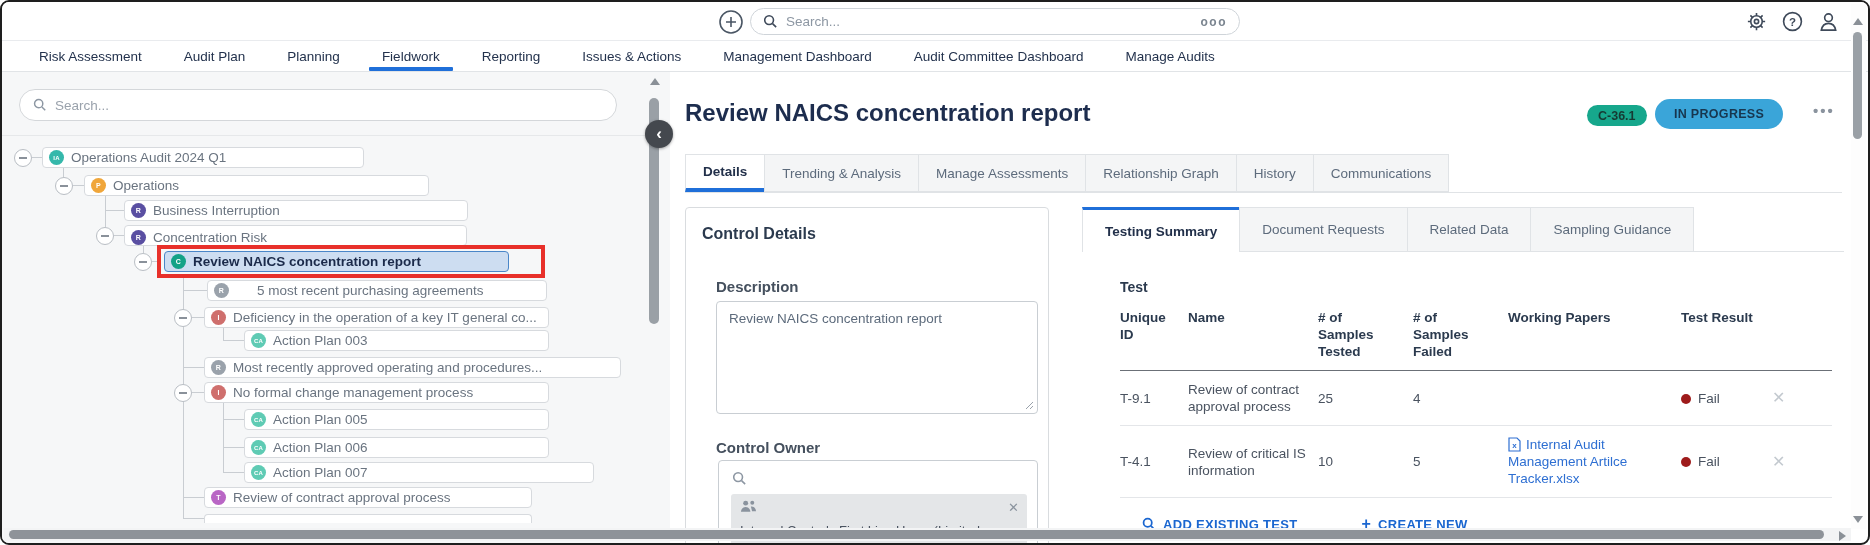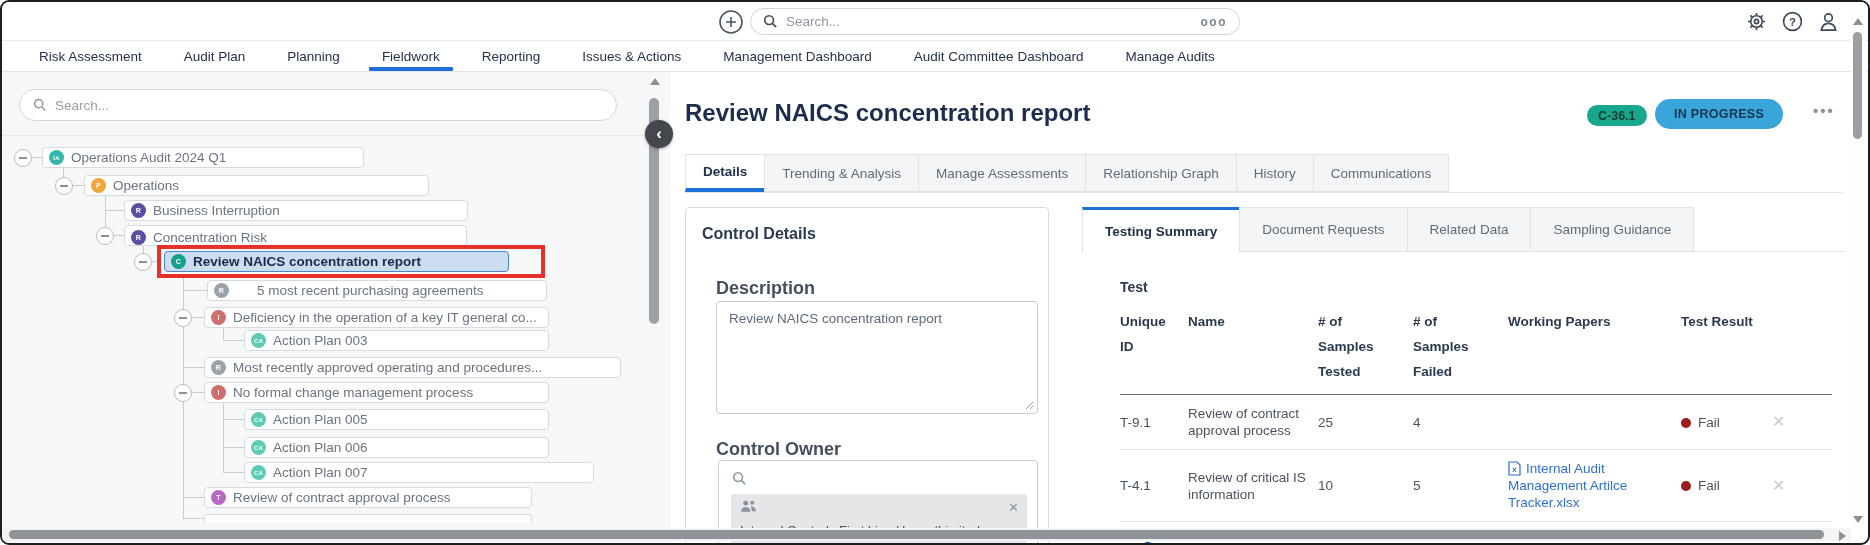--- a/index.html
+++ b/index.html
@@ -50,39 +50,39 @@
   .more-dots { position:absolute; left:1143px; top:30px; color:#8a939e; font-size:15px; letter-spacing:2px; font-weight:bold; cursor:pointer; }
 
   .maintabs { position:absolute; left:15px; top:82px; right:10px; display:flex; border-bottom:1px solid #e0e3e6; }
   .maintab { height:38px; padding:0 17px; display:flex; align-items:center; font-size:13.5px; color:#5d6b7c; background:#f4f5f6; border:1px solid #e0e3e6; margin-left:-1px; cursor:pointer; white-space:nowrap; }
   .maintab:first-child { margin-left:0; }
   .maintab.active { background:#fff; color:#22304a; font-weight:bold; border-bottom:4px solid #1f6fd9; }
 
   
   .ctrl-card { position:absolute; left:15px; top:135px; width:364px; height:345px; border:1px solid #d9dcdf; border-radius:4px; background:#fff; }
   .ctrl-heading { position:absolute; left:16px; top:17px; font-size:16px; font-weight:bold; color:#2b3a4e; }
-  .fld-label { position:absolute; font-size:18px; color:#45505e; font-weight:bold; }
+  .fld-label { position:absolute; font-size:15px; color:#45505e; font-weight:bold; }
   .desc-box { position:absolute; left:30px; top:93px; width:322px; height:113px; border:1px solid #c9ced3; border-radius:4px; padding:9px 12px; font-size:13.5px; color:#5d6b7c; }
   .resize-glyph { position:absolute; right:3px; bottom:3px; }
   .owner-box { position:absolute; left:32px; top:252px; width:320px; height:92px; border:1px solid #c9ced3; border-radius:4px; background:#fff; overflow:hidden; }
   .owner-chip { position:absolute; left:12px; top:33px; width:296px; height:58px; background:#e4e6e8; border-radius:3px; }
   .chip-x { position:absolute; right:8px; top:6px; color:#8a939e; font-size:13px; cursor:pointer; }
   .chip-label { position:absolute; left:9px; top:29px; font-size:13px; color:#4a5360; white-space:nowrap; }
 
   
   .tsum { position:absolute; left:412px; top:135px; right:8px; height:345px; }
   .subtabs { display:flex; align-items:stretch; height:45px; border-bottom:1px solid #e0e3e6; }
   .subtab { padding:0 22px; display:flex; align-items:center; font-size:13.5px; color:#5d6b7c; background:#f4f5f6; border:1px solid #e0e3e6; border-bottom:none; margin-left:-1px; cursor:pointer; white-space:nowrap; }
   .subtab:first-child { margin-left:0; }
   .subtab.active { background:#fff; color:#22304a; font-weight:bold; border-top:3px solid #1f6fd9; margin-bottom:-1px; }
   .test-title { margin:27px 0 0 38px; font-size:14px; font-weight:bold; color:#2b3a4e; }
   .ttable { margin:14px 0 0 38px; width:712px; }
   .trow { display:grid; grid-template-columns:68px 130px 95px 95px 173px 91px 60px; }
   .thead { border-bottom:1.5px solid #6b7077; padding-bottom:10px; }
-  .thead > div { font-size:13.5px; font-weight:bold; color:#2b3a4e; line-height:25px; padding-right:12px; }
+  .thead > div { font-size:13.5px; font-weight:bold; color:#2b3a4e; line-height:17px; padding-right:12px; }
   .tbody-row { border-bottom:1px solid #e4e6e9; align-items:center; }
   .tbody-row > div { font-size:13.5px; color:#4a5360; padding:10px 12px 10px 0; line-height:17px; }
   .wp-link { color:#2e6fd2; cursor:pointer; }
   .fail-dot { display:inline-block; width:10px; height:10px; border-radius:50%; background:#9e1b1b; margin-right:7px; vertical-align:-1px; }
   .rm-x { color:#c3c9cf; font-size:16px; font-weight:300; cursor:pointer; }
   .actions { display:flex; gap:64px; margin:17px 0 0 60px; }
   .act-btn { display:flex; align-items:center; gap:7px; color:#1a66d0; font-size:13px; font-weight:bold; letter-spacing:.3px; cursor:pointer; }
 
   
   .v-scroll { position:absolute; right:2px; top:2px; width:15px; bottom:14px; background:#fdfdfd; z-index:8; }

